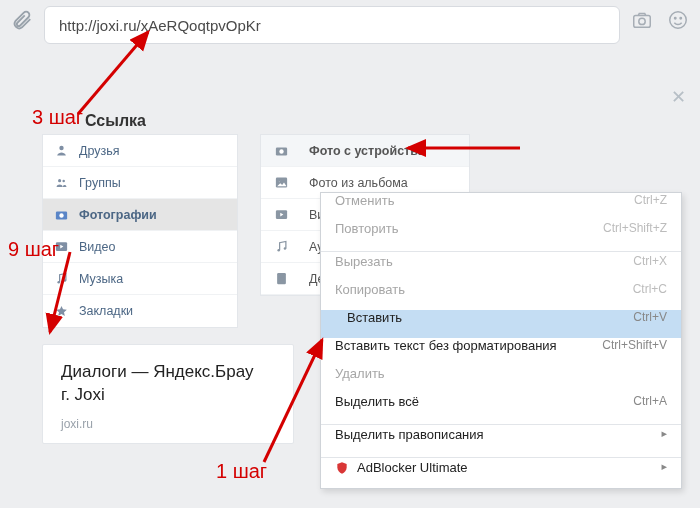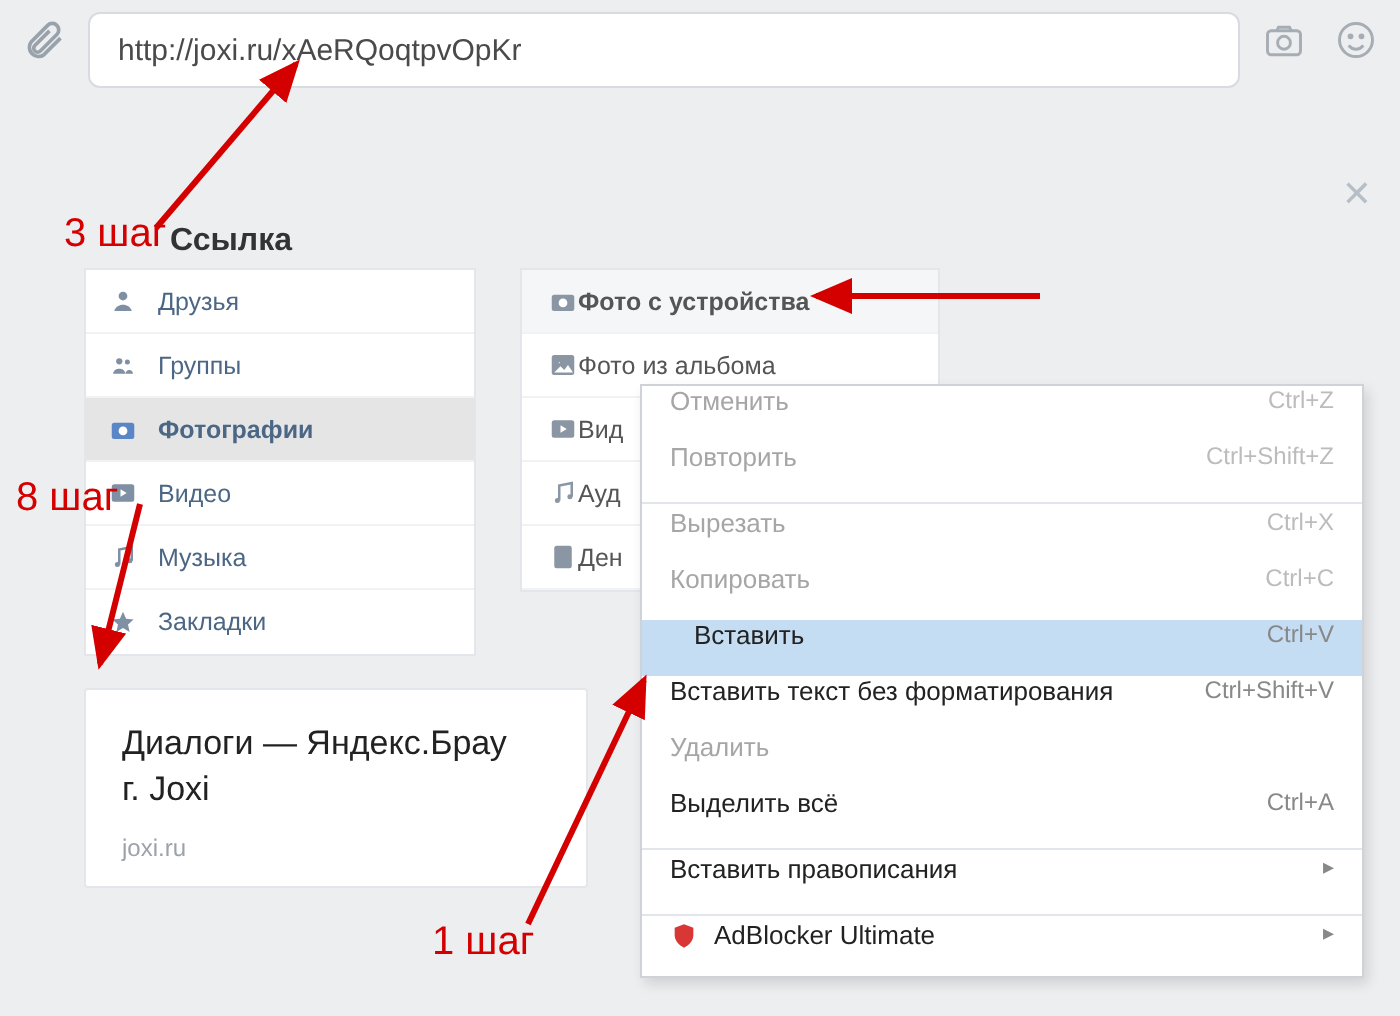--- a/index.html
+++ b/index.html
@@ -16,21 +16,21 @@
   .section-title { position: absolute; top: 112px; left: 42px; font-size: 16px; font-weight: bold; color: #333; margin-left: 43px; }
 
   .left-panel { position: absolute; top: 134px; left: 42px; width: 196px; background: #fff; border: 1px solid #e3e6ea; }
   .lp-item { height: 32px; display: flex; align-items: center; padding: 0 10px; gap: 10px; font-size: 12.5px; color: #4c6785; border-bottom: 1px solid #f0f2f4; }
   .lp-item:last-child { border-bottom: none; }
   .lp-item.active { background: #e5e5e5; font-weight: bold; }
   .lp-ico { width: 16px; height: 16px; display: flex; align-items: center; justify-content: center; color: #7f8fa4; }
   .lp-item.active .lp-ico { color: #5a85c7; }
 
   .right-panel { position: absolute; top: 134px; left: 260px; width: 210px; background: #fff; border: 1px solid #e3e6ea; }
-  .rp-item { height: 32px; display: flex; align-items: center; padding: 0 12px; gap: 0; font-size: 12.5px; color: #555; border-bottom: 1px solid #f0f2f4; }
+  .rp-item { height: 32px; display: flex; align-items: center; padding: 0 12px; gap: 20px; font-size: 12.5px; color: #555; border-bottom: 1px solid #f0f2f4; }
   .rp-item.top { background: #f4f6f8; font-weight: bold; }
   .rp-ico { width: 16px; height: 16px; display: flex; align-items: center; justify-content: center; color: #8a96a3; }
 
   .preview-card { position: absolute; top: 344px; left: 42px; width: 252px; background: #fff; border: 1px solid #e3e6ea; border-radius: 2px; padding: 16px 18px 12px; }
   .preview-title { font-size: 17px; color: #222; line-height: 1.35; margin-bottom: 10px; }
   .preview-src { font-size: 12px; color: #9aa2ab; }
 
   .ctx-menu { position: absolute; top: 192px; left: 320px; width: 362px; background: #fff; border: 1px solid #cfd3d8; box-shadow: 2px 3px 6px rgba(0,0,0,0.12); font-size: 13px; color: #222; }
   .ctx-item { height: 28px; display: flex; align-items: flex-start; justify-content: space-between; padding: 0 14px; }
   .ctx-item.dis { color: #a6a6a6; }
@@ -243,38 +243,38 @@
     </div>
     <div class="ctx-item">
       <span class="ctx-left">
         <span>Выделить всё</span>
       </span>
       <span class="ctx-short">Ctrl+A</span>
     </div>
     <div class="ctx-sep"></div>
     <div class="ctx-item ctx-sub">
       <span class="ctx-left">
-        <span>Вставить правописания</span>
+        <span>Выделить правописания</span>
       </span>
     </div>
     <div class="ctx-sep"></div>
     <div class="ctx-item ctx-sub">
       <span class="ctx-left">
         <span class="ctx-ico">
           <svg width="14" height="14" viewBox="0 0 24 24">
             <path d="M12 2l8 3v6c0 5-3.5 9-8 11-4.5-2-8-6-8-11V5l8-3z" fill="#d93636"></path>
           </svg>
         </span>
         <span>AdBlocker Ultimate</span>
       </span>
     </div>
   </div>
 
 <div class="step step3">3 шаг</div>
-<div class="step step2">8 шаг</div>
+<div class="step step2">9 шаг</div>
 <div class="step step1">1 шаг</div>
 
 <svg class="arrow" style="top:24px; left:70px;" width="140" height="100">
   <defs>
       <marker id="ah1" markerWidth="8" markerHeight="8" refX="6" refY="3" orient="auto">
         <path d="M0,0 L7,3 L0,6 Z" fill="#d40000"></path>
       </marker>
     </defs>
   <path d="M 8 90 L 78 8" stroke="#d40000" stroke-width="3" fill="none" marker-end="url(#ah1)"></path>
 </svg>

